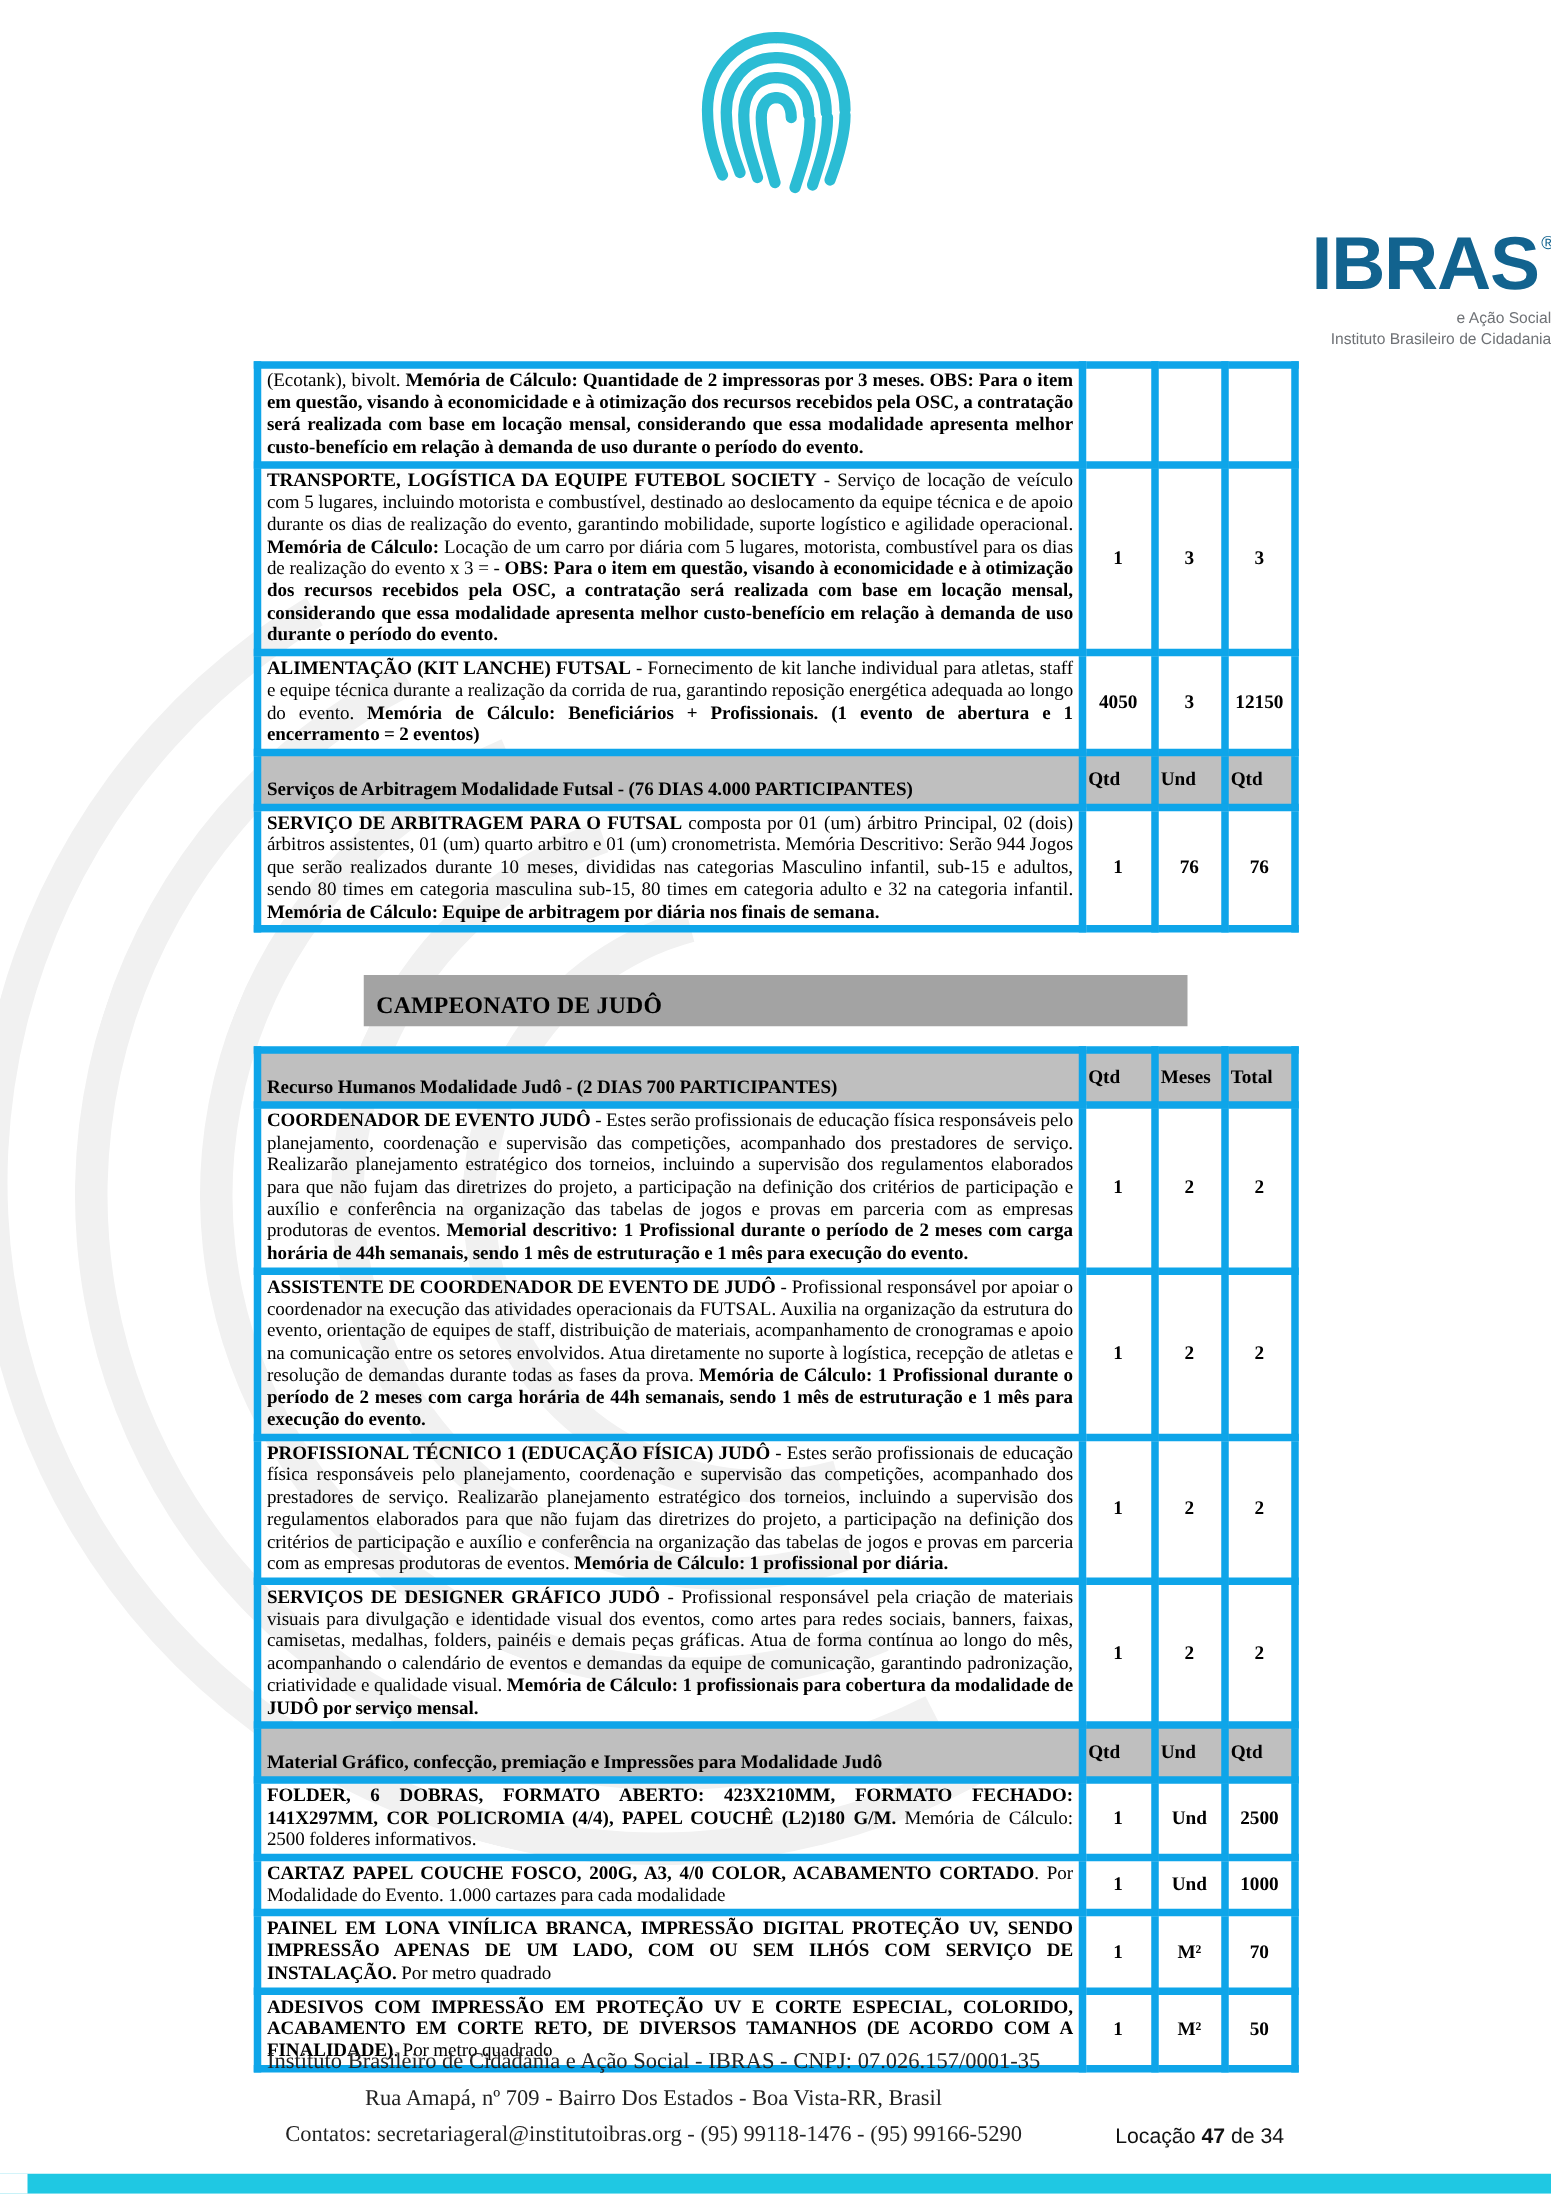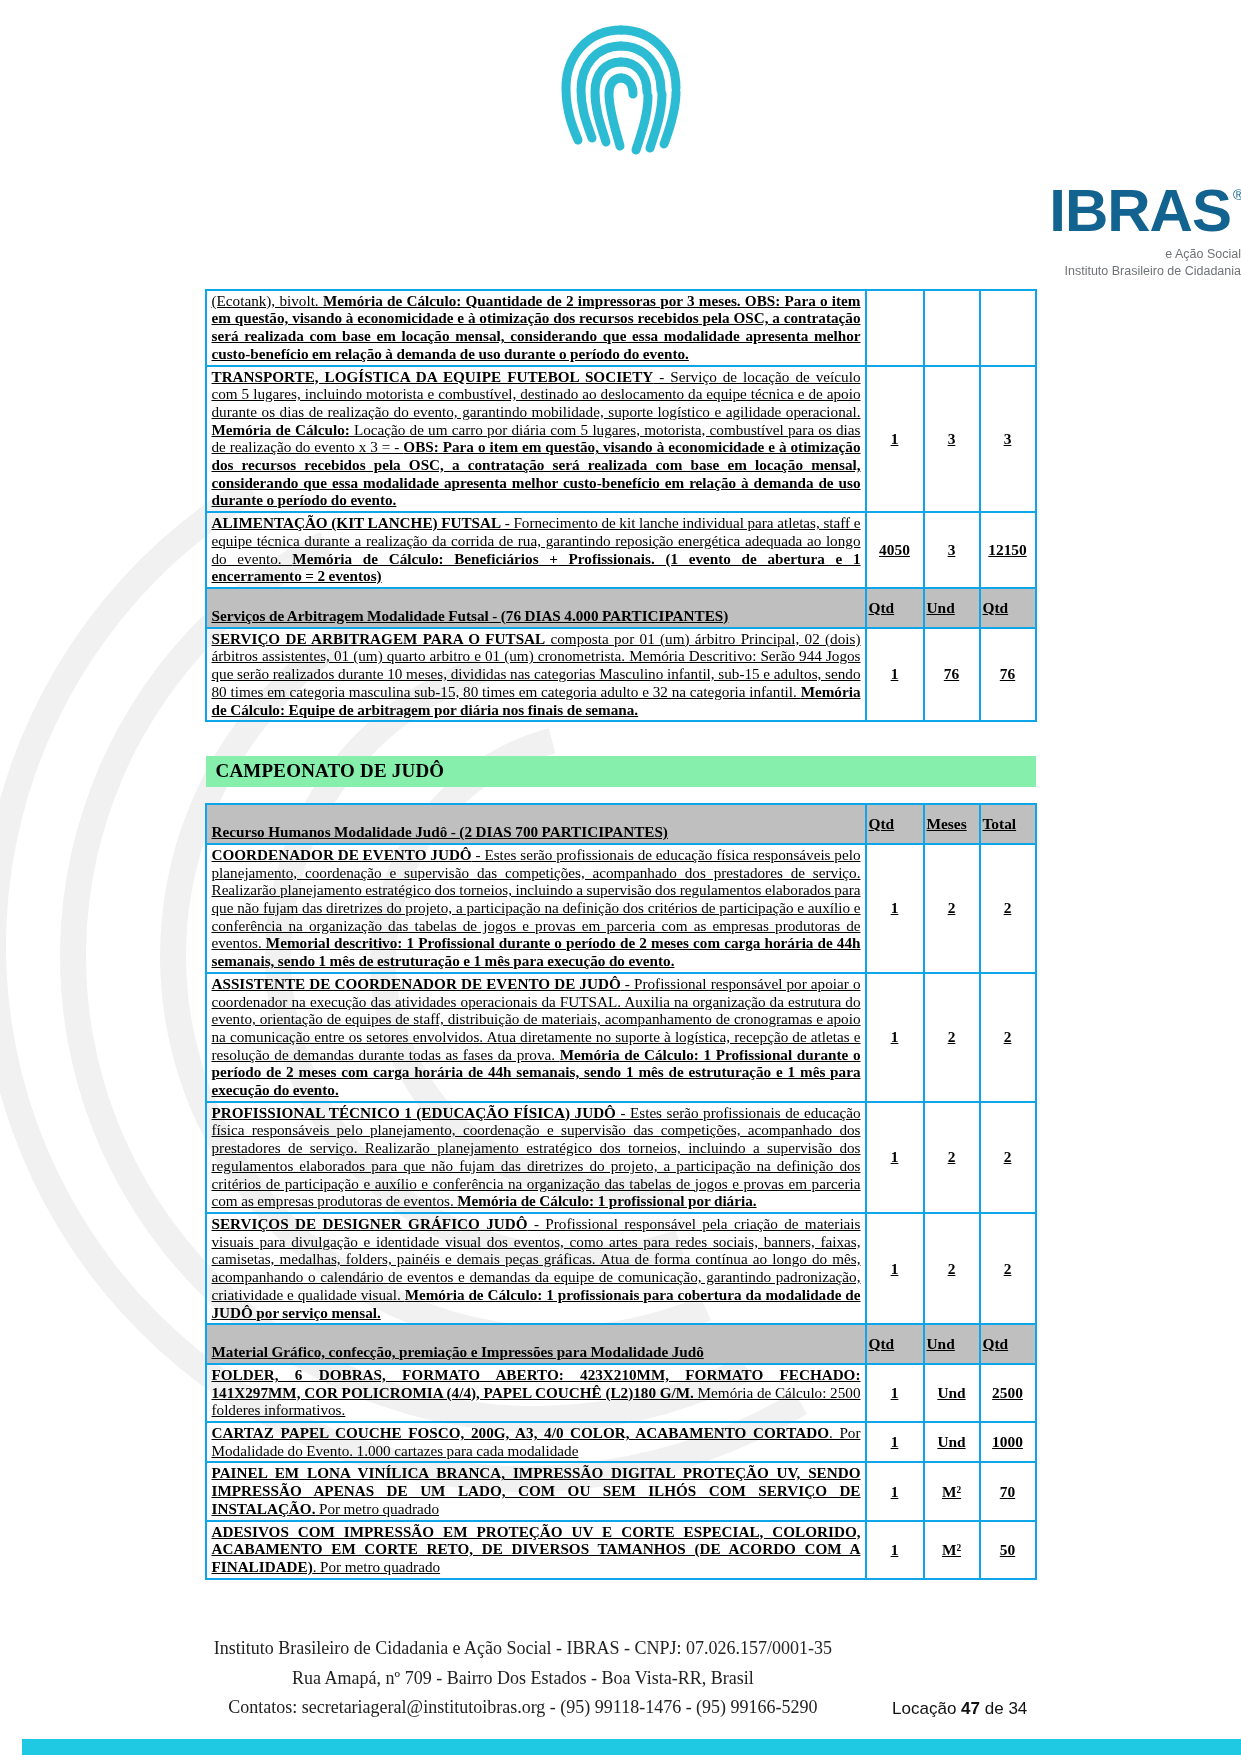--- a/index.html
+++ b/index.html
@@ -84,28 +84,27 @@
   }
 
   
   .doc-table {
     border-collapse: collapse;
     table-layout: fixed;
     margin: 0 auto;
     background: transparent;
   }
   .doc-table td, .doc-table th {
-    border: 2px solid #0ea5e9;
+    border: 6px solid #0ea5e9;
     vertical-align: top;
     padding: 1px 4px 2px 5px;
     font-size: 15.2px;
     line-height: 1.165;
     text-align: justify;
     word-spacing: -0.3px;
-    text-decoration: underline;
   }
   .doc-table td.num, .doc-table th.num {
     text-align: center;
     vertical-align: middle;
     font-weight: bold;
     font-size: 15.4px;
     padding: 2px 2px;
   }
   .sec-head td {
     background: #bfbfbf;
@@ -123,27 +122,27 @@
   b, strong { font-weight: bold; }
 
   .tbl-top { border-top: 2px solid #000; }
 
   
   #table-futsal { width: 830px; }
   #table-judo   { width: 830px; }
 
   
   .banner {
-    width: 830px;
+    width: 659px;
     margin: 0 auto;
-    background: #86efac;
+    background: #a3a3a3;
     font-weight: bold;
     font-size: 19px;
     letter-spacing: 0.2px;
-    padding: 4px 10px 5px 10px;
+    padding: 14px 10px 5px 10px;
     box-sizing: border-box;
   }
   .gap-md { height: 34px; }
   .gap-sm { height: 16px; }
   .gap-xs { height: 9px; }
 
   
   .footer {
     position: absolute;
     left: 0;

